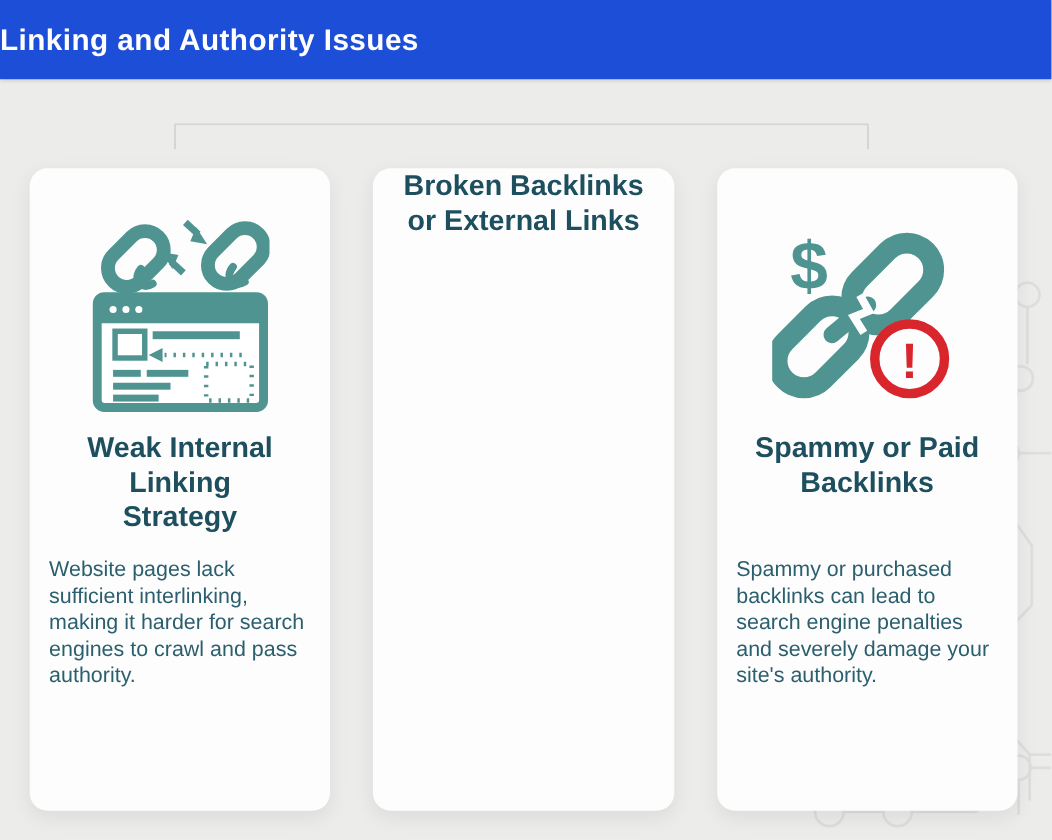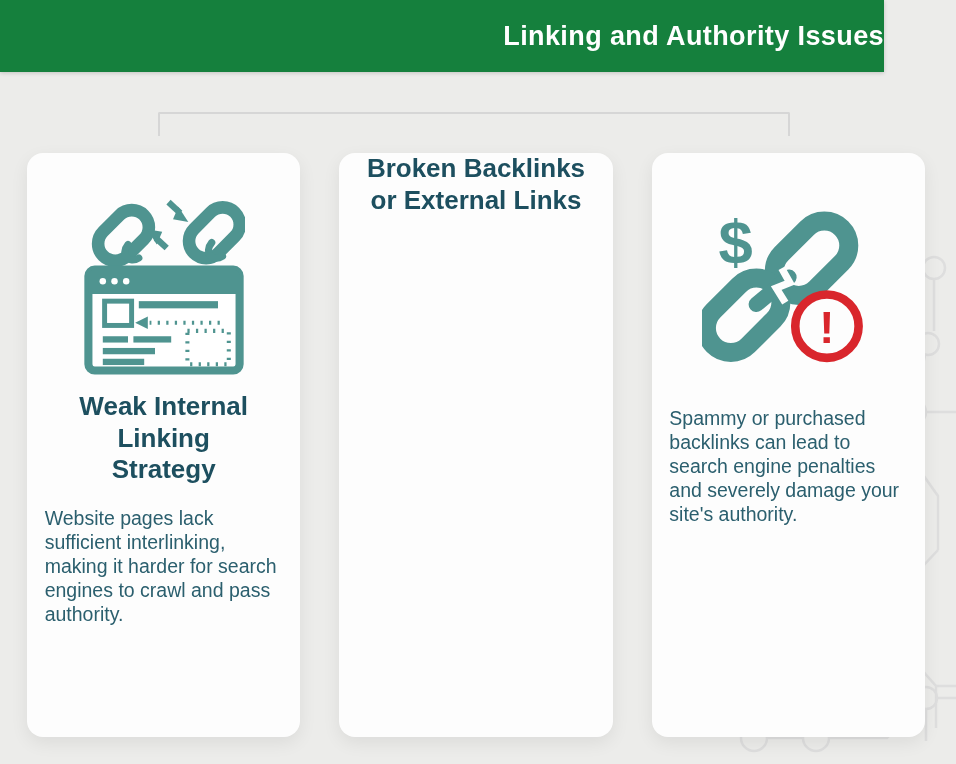--- a/index.html
+++ b/index.html
@@ -2,23 +2,23 @@
 <html><head>
 <meta charset="utf-8">
 <style>
   html,body{margin:0;padding:0}
   body{
     width:956px;height:764px;position:relative;overflow:hidden;
     background:#ececea;
     font-family:"Liberation Sans",sans-serif;
   }
   .header{
-    position:absolute;top:0;left:0;width:884px;height:72px;
-    background:#15803d;
-    display:flex;align-items:center;justify-content:flex-end;
+    position:absolute;top:0;left:0;width:956px;height:72px;
+    background:#1d4ed8;
+    display:flex;align-items:center;justify-content:flex-start;
     box-shadow:0 1px 4px rgba(0,0,0,.18);
     z-index:2;
   }
   .header-title{
     color:#ffffff;font-size:27px;font-weight:bold;letter-spacing:.4px;margin:0;
   }
   .bracket{
     position:absolute;left:158px;top:112px;width:628px;height:22px;
     border:2px solid #d6d6d6;border-bottom:none;
     border-radius:2px 2px 0 0;
@@ -152,16 +152,18 @@
         </g>
 
         <polyline points="88,72 97,88 82,94 92,110" fill="none" stroke="#fdfdfd" stroke-width="8" stroke-linejoin="miter"></polyline>
 
         <g>
           <circle cx="138" cy="136" r="35" fill="#fdfdfd" stroke="#d9262c" stroke-width="9.5"></circle>
           <text x="138" y="155" text-anchor="middle" font-size="50" font-weight="bold" fill="#d9262c">!</text>
         </g>
       </svg>
     </div>
+    <div class="card-title">Spammy or Paid
+Backlinks</div>
     <div class="card-body">Spammy or purchased backlinks can lead to search engine penalties and severely damage your site's authority.</div>
   </div>
 
 </div>
 
 </body></html>

